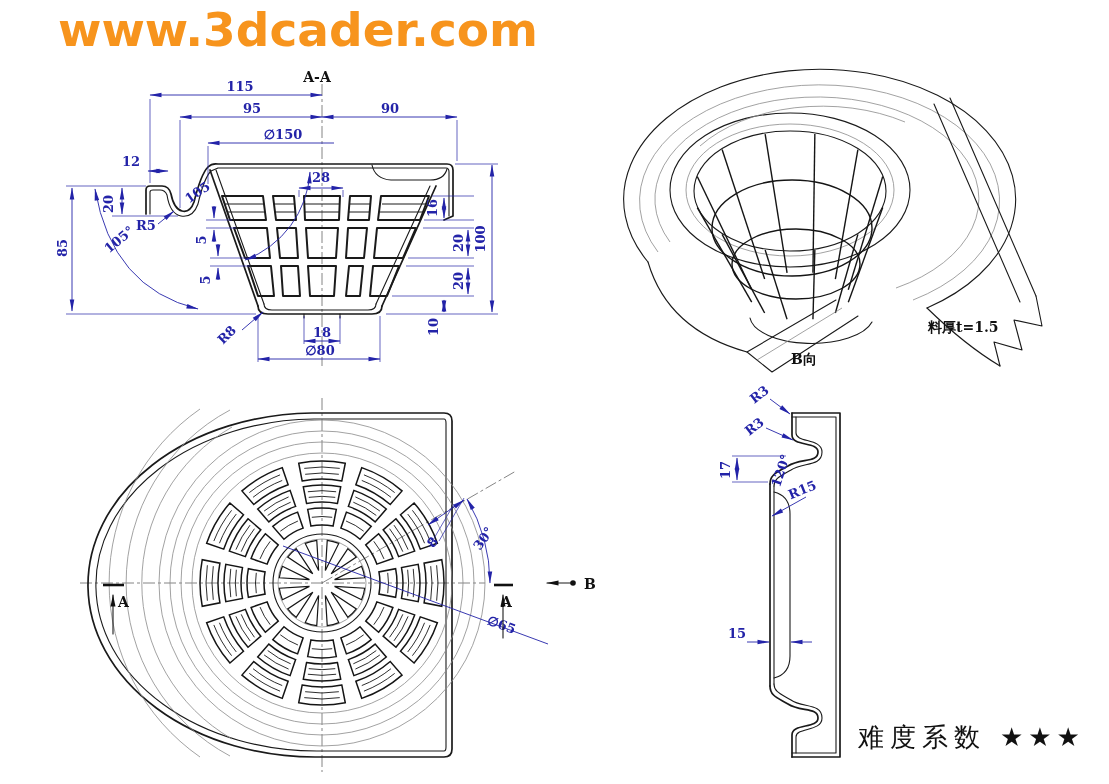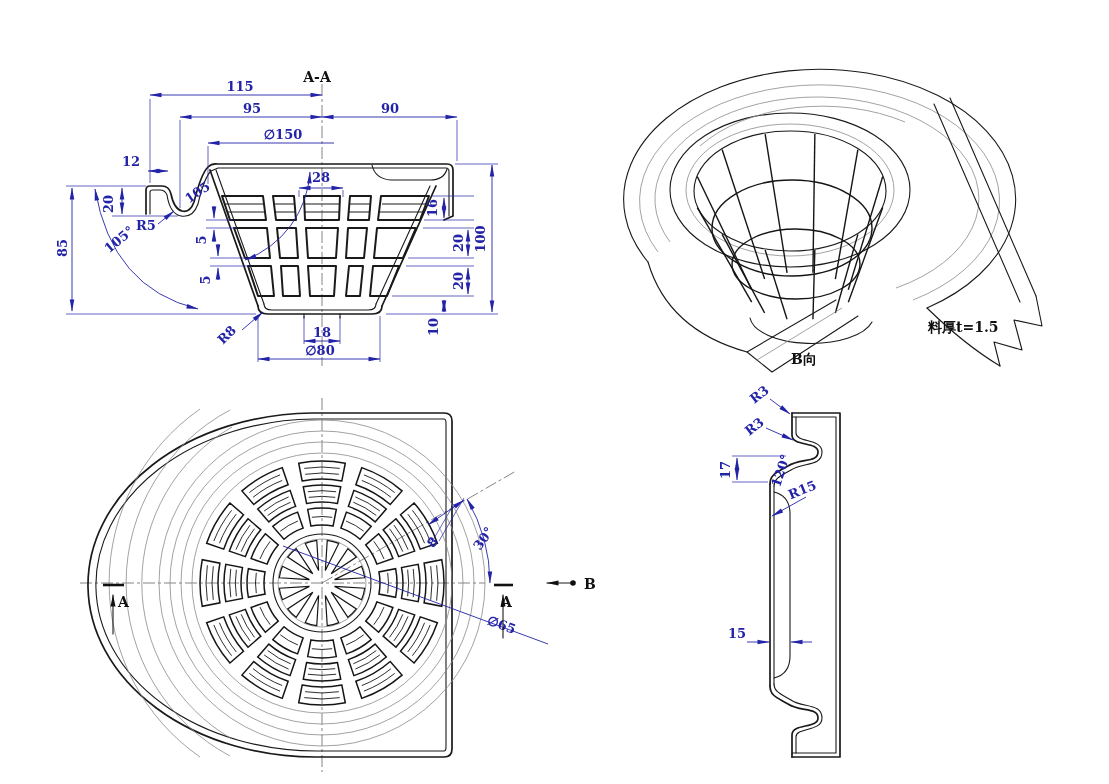--- a/index.html
+++ b/index.html
@@ -31,20 +31,21 @@
   .spoke{stroke:#151515;stroke-width:1.2;fill:none;}
   .lat{stroke:#151515;stroke-width:1.4;fill:none;}
 </style>
 </head>
 <body>
 
 <div id="canvas">
 
   <div class="logo">
   </div>
+  <div class="watermark">www.3dcader.com</div>
 
   <svg id="drawing" width="1109" height="784" viewBox="0 0 1109 784">
     <defs>
       <marker id="ab" markerWidth="13" markerHeight="9" refX="12" refY="4.5" orient="auto-start-reverse" markerUnits="userSpaceOnUse">
         <path d="M12.5,4.5 L0.5,2.2 L0.5,6.8 Z" fill="#2323a8"></path>
       </marker>
       <marker id="akb" markerWidth="13" markerHeight="9" refX="12" refY="4.5" orient="auto-start-reverse" markerUnits="userSpaceOnUse">
         <path d="M12.5,4.5 L0.5,2 L0.5,7 Z" fill="#111"></path>
       </marker>
     </defs>
@@ -362,13 +363,16 @@
       <path class="dim" marker-end="url(#ab)" d="M812,642 L791,642"></path>
       <text class="dt" x="762" y="398" text-anchor="middle" transform="rotate(-38,762,398)">R3</text>
       <text class="dt" x="757" y="430" text-anchor="middle" transform="rotate(-38,757,430)">R3</text>
       <text class="dt" x="730" y="470" text-anchor="middle" transform="rotate(-90,730,470)">17</text>
       <text class="dt" x="785" y="472" text-anchor="middle" transform="rotate(-72,785,472)">120°</text>
       <text class="dt" x="804" y="494" text-anchor="middle" transform="rotate(-22,804,494)">R15</text>
       <text class="dt" x="737" y="638" text-anchor="middle">15</text>
     </g>
   </svg>
 
+  <div class="footer">
+    <span class="lbl">难度系数</span><span class="stars">★★★</span>
+  </div>
 </div>
 
 </body></html>

